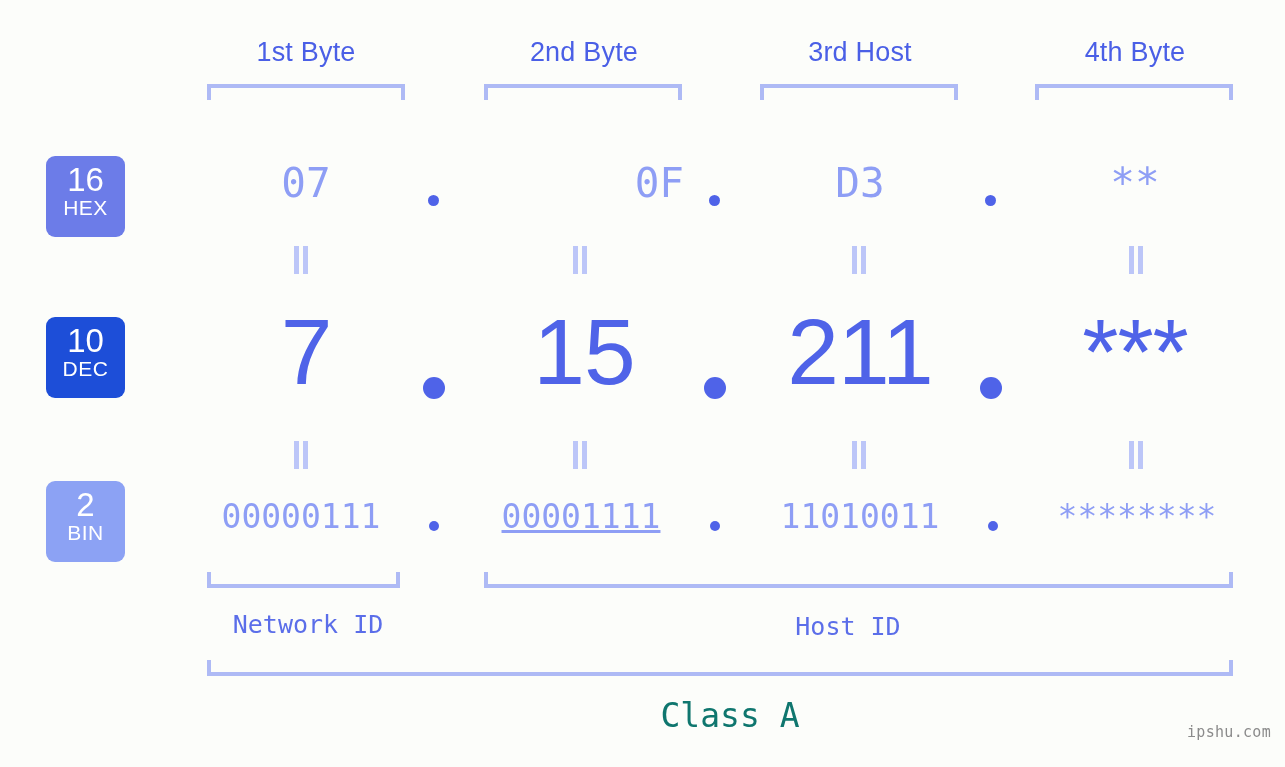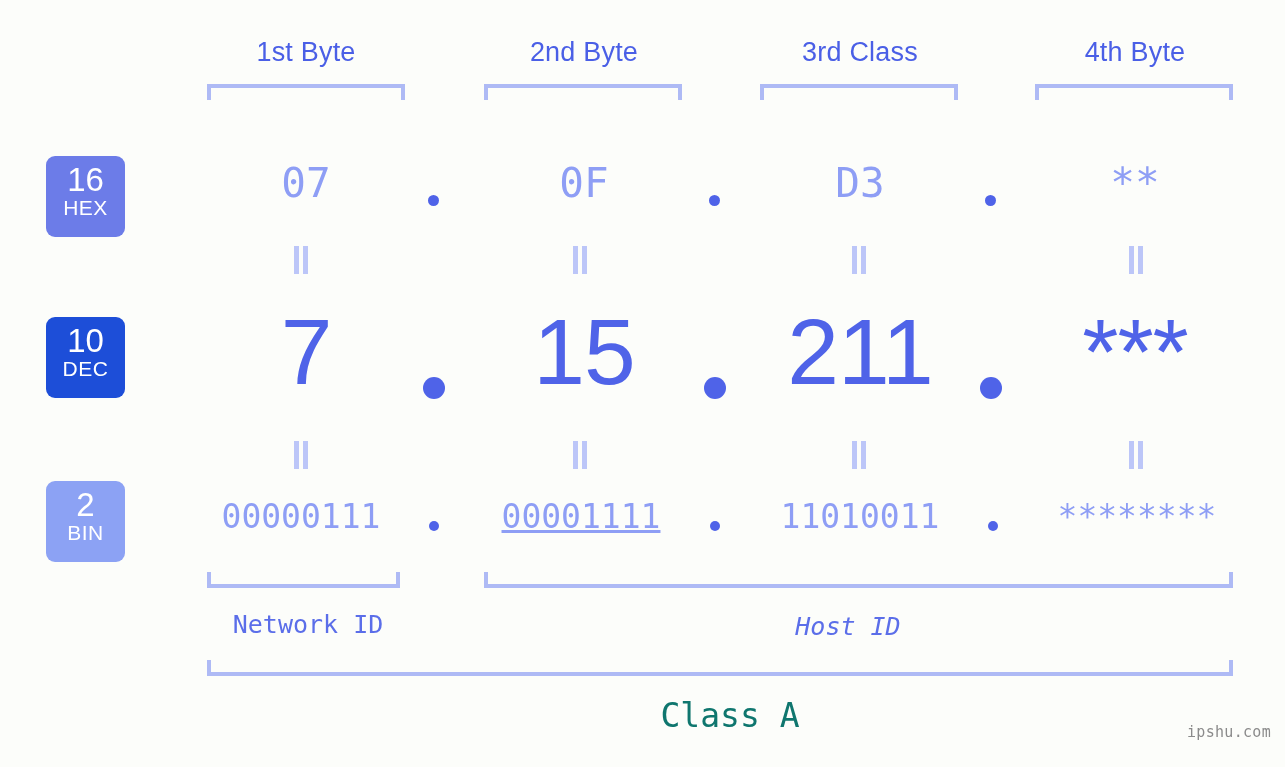--- a/index.html
+++ b/index.html
@@ -174,21 +174,21 @@
     letter-spacing: 0.3px;
   }
 </style>
 </head>
 <body>
 
 <div class="stage">
 
   <div class="byte-header" style="left:206px;width:200px;">1st Byte</div>
   <div class="byte-header" style="left:484px;width:200px;">2nd Byte</div>
-  <div class="byte-header" style="left:760px;width:200px;">3rd Class</div>
+  <div class="byte-header" style="left:760px;width:200px;">3rd Host</div>
   <div class="byte-header" style="left:1035px;width:200px;">4th Byte</div>
 
   <div class="bracket-down" style="left:207px;width:198px;"></div>
   <div class="bracket-down" style="left:484px;width:198px;"></div>
   <div class="bracket-down" style="left:760px;width:198px;"></div>
   <div class="bracket-down" style="left:1035px;width:198px;"></div>
 
   <div class="badge" id="badge-hex">
     <span class="num">16</span>
     <span class="nm">HEX</span>
@@ -197,21 +197,21 @@
     <span class="num">10</span>
     <span class="nm">DEC</span>
   </div>
   <div class="badge" id="badge-bin">
     <span class="num">2</span>
     <span class="nm">BIN</span>
   </div>
 
   <div class="row-hex">
     <div class="cell" style="left:206px;width:200px;">07</div>
-    <div class="cell" style="left:484px;width:200px;">0F</div>
+    <div class="cell" style="left:484px;width:200px;text-align:right;">0F</div>
     <div class="cell" style="left:760px;width:200px;">D3</div>
     <div class="cell" style="left:1035px;width:200px;">**</div>
 
     <div class="dot dot-hex" style="left:428px;"></div>
     <div class="dot dot-hex" style="left:709px;"></div>
     <div class="dot dot-hex" style="left:985px;"></div>
   </div>
 
   <div class="eq" style="left:293px;top:246px;">
       <i></i>
@@ -266,20 +266,20 @@
 
     <div class="dot dot-bin" style="left:429px;"></div>
     <div class="dot dot-bin" style="left:710px;"></div>
     <div class="dot dot-bin" style="left:988px;"></div>
   </div>
 
   <div class="bracket-up" style="left:207px;top:572px;width:193px;"></div>
   <div class="bracket-up" style="left:484px;top:572px;width:749px;"></div>
 
   <div class="id-label" style="left:208px;top:608px;width:200px;">Network ID</div>
-  <div class="id-label" style="left:748px;top:610px;width:200px;font-style:italic;">Host ID</div>
+  <div class="id-label" style="left:748px;top:610px;width:200px;">Host ID</div>
 
   <div class="bracket-up" style="left:207px;top:660px;width:1026px;"></div>
   <div class="class-label" style="left:630px;top:694px;width:200px;">Class A</div>
 
   <div class="watermark">ipshu.com</div>
 
 </div>
 
 </body></html>

